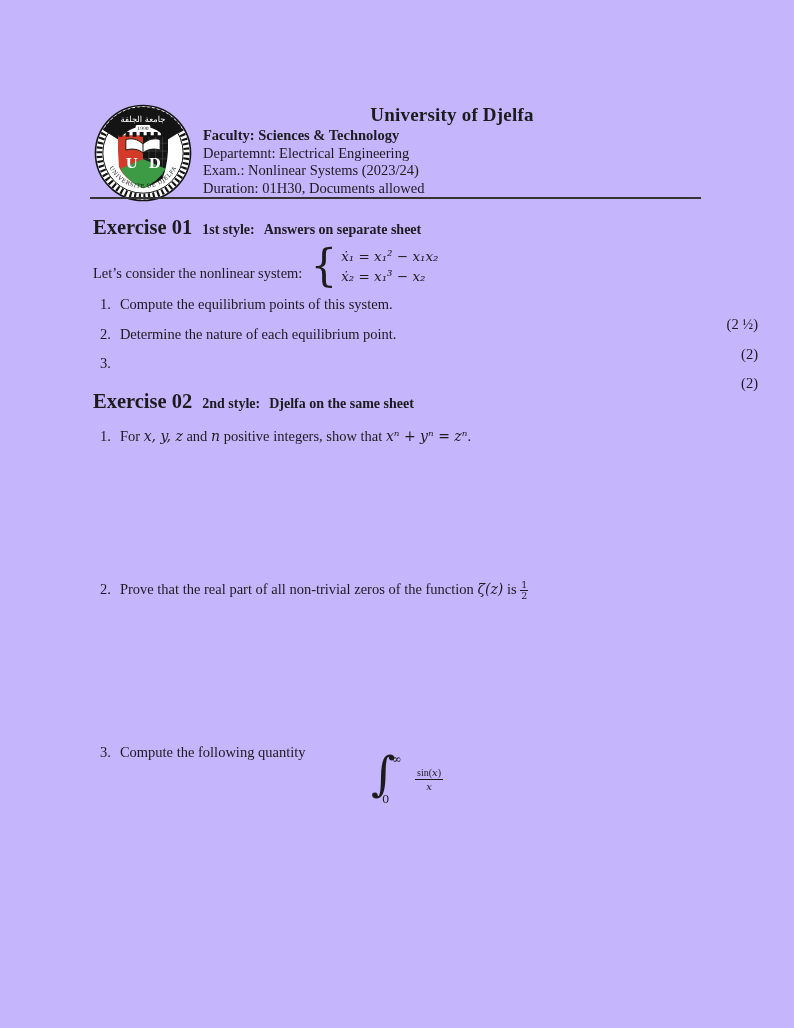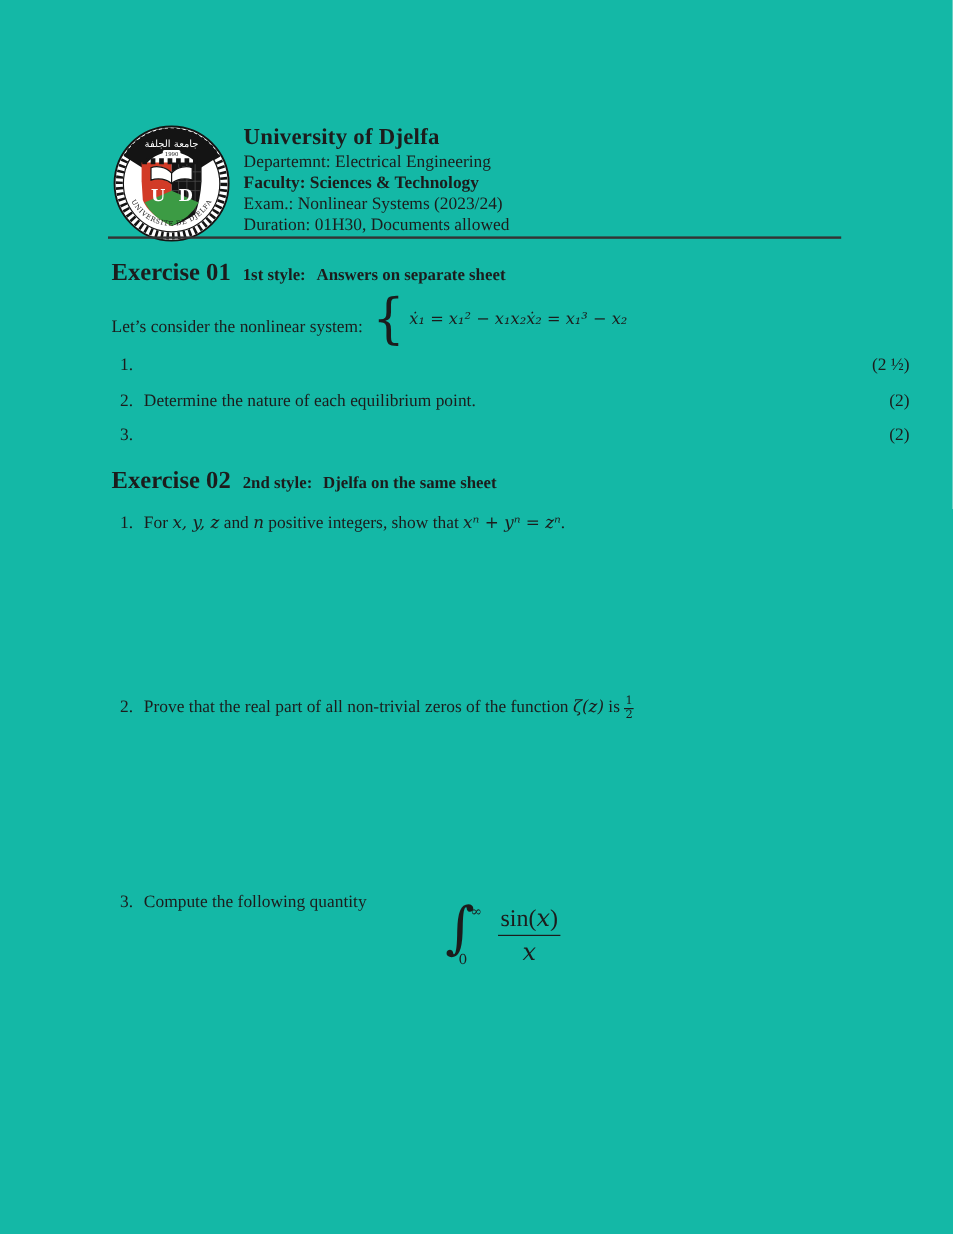--- a/index.html
+++ b/index.html
@@ -1,58 +1,58 @@
 <!DOCTYPE html>
 <html><head>
 <meta charset="utf-8">
 <style>
   html,body{margin:0;padding:0;background:#fff;}
   .page{
     position:relative;
     width:794px;height:1028px;
-    background:#14b8a6;
+    background:#c4b5fd;
     font-family:"Liberation Serif", serif;
     color:#1c1c1c;
     overflow:hidden;
   }
   
   .logo{position:absolute;left:94px;top:104px;width:98px;height:98px;}
   .hdr-text{position:absolute;left:203px;top:103px;width:498px;}
-  .hdr-title{font-size:19px;font-weight:bold;line-height:24px;letter-spacing:.2px;}
+  .hdr-title{font-size:19px;font-weight:bold;text-align:center;line-height:24px;letter-spacing:.2px;}
   .hdr-line{font-size:14.5px;line-height:17.6px;}
   .hdr-line.bold{font-weight:bold;}
   .hdr-rule{position:absolute;left:90px;top:197px;width:611px;height:2px;background:#343434;}
   
   .ex-head{position:absolute;left:93px;display:flex;align-items:baseline;white-space:nowrap;}
   .ex-title{font-size:20.5px;font-weight:bold;}
   .ex-sub-label{font-size:14px;font-weight:bold;margin-left:10px;}
   .ex-sub-text{font-size:14px;font-weight:bold;margin-left:9px;}
   
   .sys-row{position:absolute;left:93px;top:242px;display:flex;align-items:center;}
   .sys-intro{font-size:14.5px;margin-top:15px;}
   .sys-brace{font-family:"DejaVu Serif",serif;font-size:42px;font-weight:normal;margin:0 4px 0 8px;transform:scaleY(1.08);line-height:48px;}
-  .sys-eqs{display:flex;flex-direction:row;justify-content:center;}
+  .sys-eqs{display:flex;flex-direction:column;justify-content:center;}
   .m{font-family:"DejaVu Serif",serif;font-style:italic;}
   .sys-eq{font-size:13.5px;line-height:20px;}
   
   .q-row{position:absolute;left:100px;width:658px;display:flex;font-size:14.5px;line-height:19px;}
   .q-num{margin-right:9px;}
-  .q-points{margin-left:auto;text-align:center;white-space:nowrap;}
+  .q-points{margin-left:auto;text-align:center;white-space:nowrap;margin-top:20px;}
   .q-text .m{font-size:14px;text-align:center;}
   
   .sfrac{display:inline-block;text-align:center;font-size:9.5px;line-height:1.1;vertical-align:-5px;font-family:"DejaVu Serif",serif;}
   .sfrac .num{display:block;border-bottom:1px solid #1c1c1c;padding:0 1px;}
   .sfrac .den{display:block;}
   
   .int-row{position:absolute;left:371px;top:751px;height:56px;display:flex;align-items:center;}
   .int-wrap{position:relative;display:inline-block;width:36px;height:56px;}
   .int-sign{position:absolute;left:0;top:-7px;font-family:"DejaVu Serif",serif;font-size:47px;line-height:60px;}
   .int-upper{position:absolute;left:21px;top:1px;font-family:"DejaVu Serif",serif;font-size:11.5px;}
   .int-lower{position:absolute;left:11px;bottom:1px;font-family:"DejaVu Serif",serif;font-size:11.5px;}
-  .frac{display:inline-block;text-align:center;font-size:20px;margin-left:8px;vertical-align:middle;}
+  .frac{display:inline-block;text-align:center;font-size:10px;margin-left:8px;vertical-align:middle;}
   .frac .num{display:block;border-bottom:1.2px solid #1c1c1c;padding:0 2px 1px 2px;}
   .frac .den{display:block;padding-top:1px;}
   
   .logo text{font-family:"DejaVu Serif",serif;}
 </style>
 </head>
 <body>
 
 <div class="page">
 
@@ -90,22 +90,22 @@
     <defs>
         <path id="ringArc" d="M 13,58 A 38.5,38.5 0 0 0 87,58" fill="none"></path>
       </defs>
     <text font-size="5.6" fill="#141414" letter-spacing="0.6">
       <textPath href="#ringArc" startOffset="50%" text-anchor="middle">UNIVERSITE DE DJELFA</textPath>
     </text>
   </svg>
 
   <div class="hdr-text">
     <div class="hdr-title">University of Djelfa</div>
+    <div class="hdr-line bold">Faculty: Sciences &amp; Technology</div>
     <div class="hdr-line">Departemnt: Electrical Engineering</div>
-    <div class="hdr-line bold">Faculty: Sciences &amp; Technology</div>
     <div class="hdr-line">Exam.: Nonlinear Systems (2023/24)</div>
     <div class="hdr-line">Duration: 01H30, Documents allowed</div>
   </div>
   <div class="hdr-rule"></div>
 
   <div class="ex-head" style="top:216px;text-align:right;">
     <span class="ex-title">Exercise 01</span>
     <span class="ex-sub-label">1st style:</span>
     <span class="ex-sub-text">Answers on separate sheet</span>
   </div>
@@ -114,20 +114,21 @@
     <span class="sys-intro">Let’s consider the nonlinear system:</span>
     <span class="sys-brace">{</span>
     <span class="sys-eqs">
       <span class="sys-eq m">ẋ₁ = x₁² − x₁x₂</span>
       <span class="sys-eq m">ẋ₂ = x₁³ − x₂</span>
     </span>
   </div>
 
   <div class="q-row" style="top:295px;">
     <span class="q-num">1.</span>
+    <span class="q-text">Compute the equilibrium points of this system.</span>
     <span class="q-points">(2 ½)</span>
   </div>
   <div class="q-row" style="top:324.5px;">
     <span class="q-num">2.</span>
     <span class="q-text">Determine the nature of each equilibrium point.</span>
     <span class="q-points">(2)</span>
   </div>
   <div class="q-row" style="top:354px;">
     <span class="q-num">3.</span>
     <span class="q-points">(2)</span>

